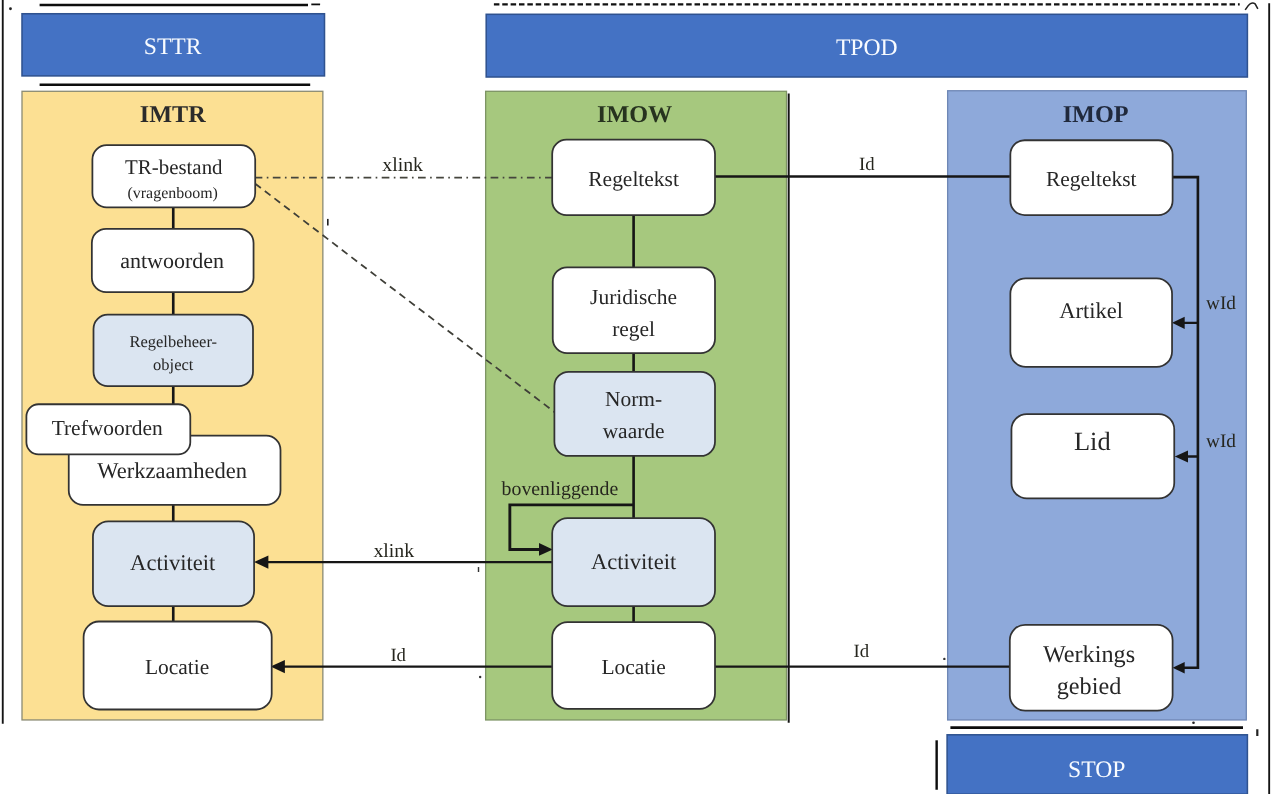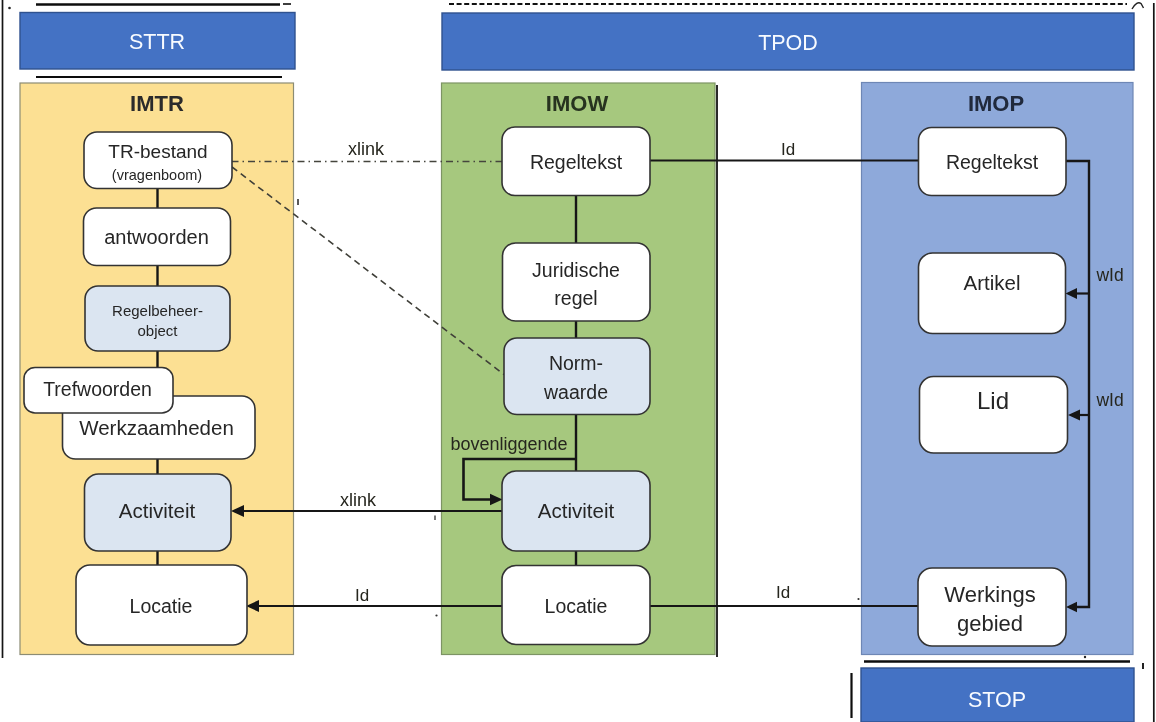--- a/index.html
+++ b/index.html
@@ -1,17 +1,17 @@
 <!DOCTYPE html>
 <html><head>
 <meta charset="utf-8">
 <style>
   html,body{margin:0;padding:0;background:#ffffff;}
   #stage{position:relative;width:1156px;height:722px;overflow:hidden;background:#ffffff;
-         font-family:Liberation Sans, sans-serif;}
+         font-family:Liberation Serif, serif;}
   svg{display:block}
 </style>
 </head>
 <body>
 <div id="stage">
 <svg width="1156" height="722" viewBox="0 0 1156 722">
 
   <line x1="2.5" y1="0" x2="2.5" y2="658" stroke="#141414" stroke-width="1.7"></line>
   <line x1="1153.8" y1="3" x2="1153.8" y2="722" stroke="#141414" stroke-width="1.7"></line>
   <line x1="36" y1="4.5" x2="280" y2="4.5" stroke="#0d0d0d" stroke-width="2.4"></line>

